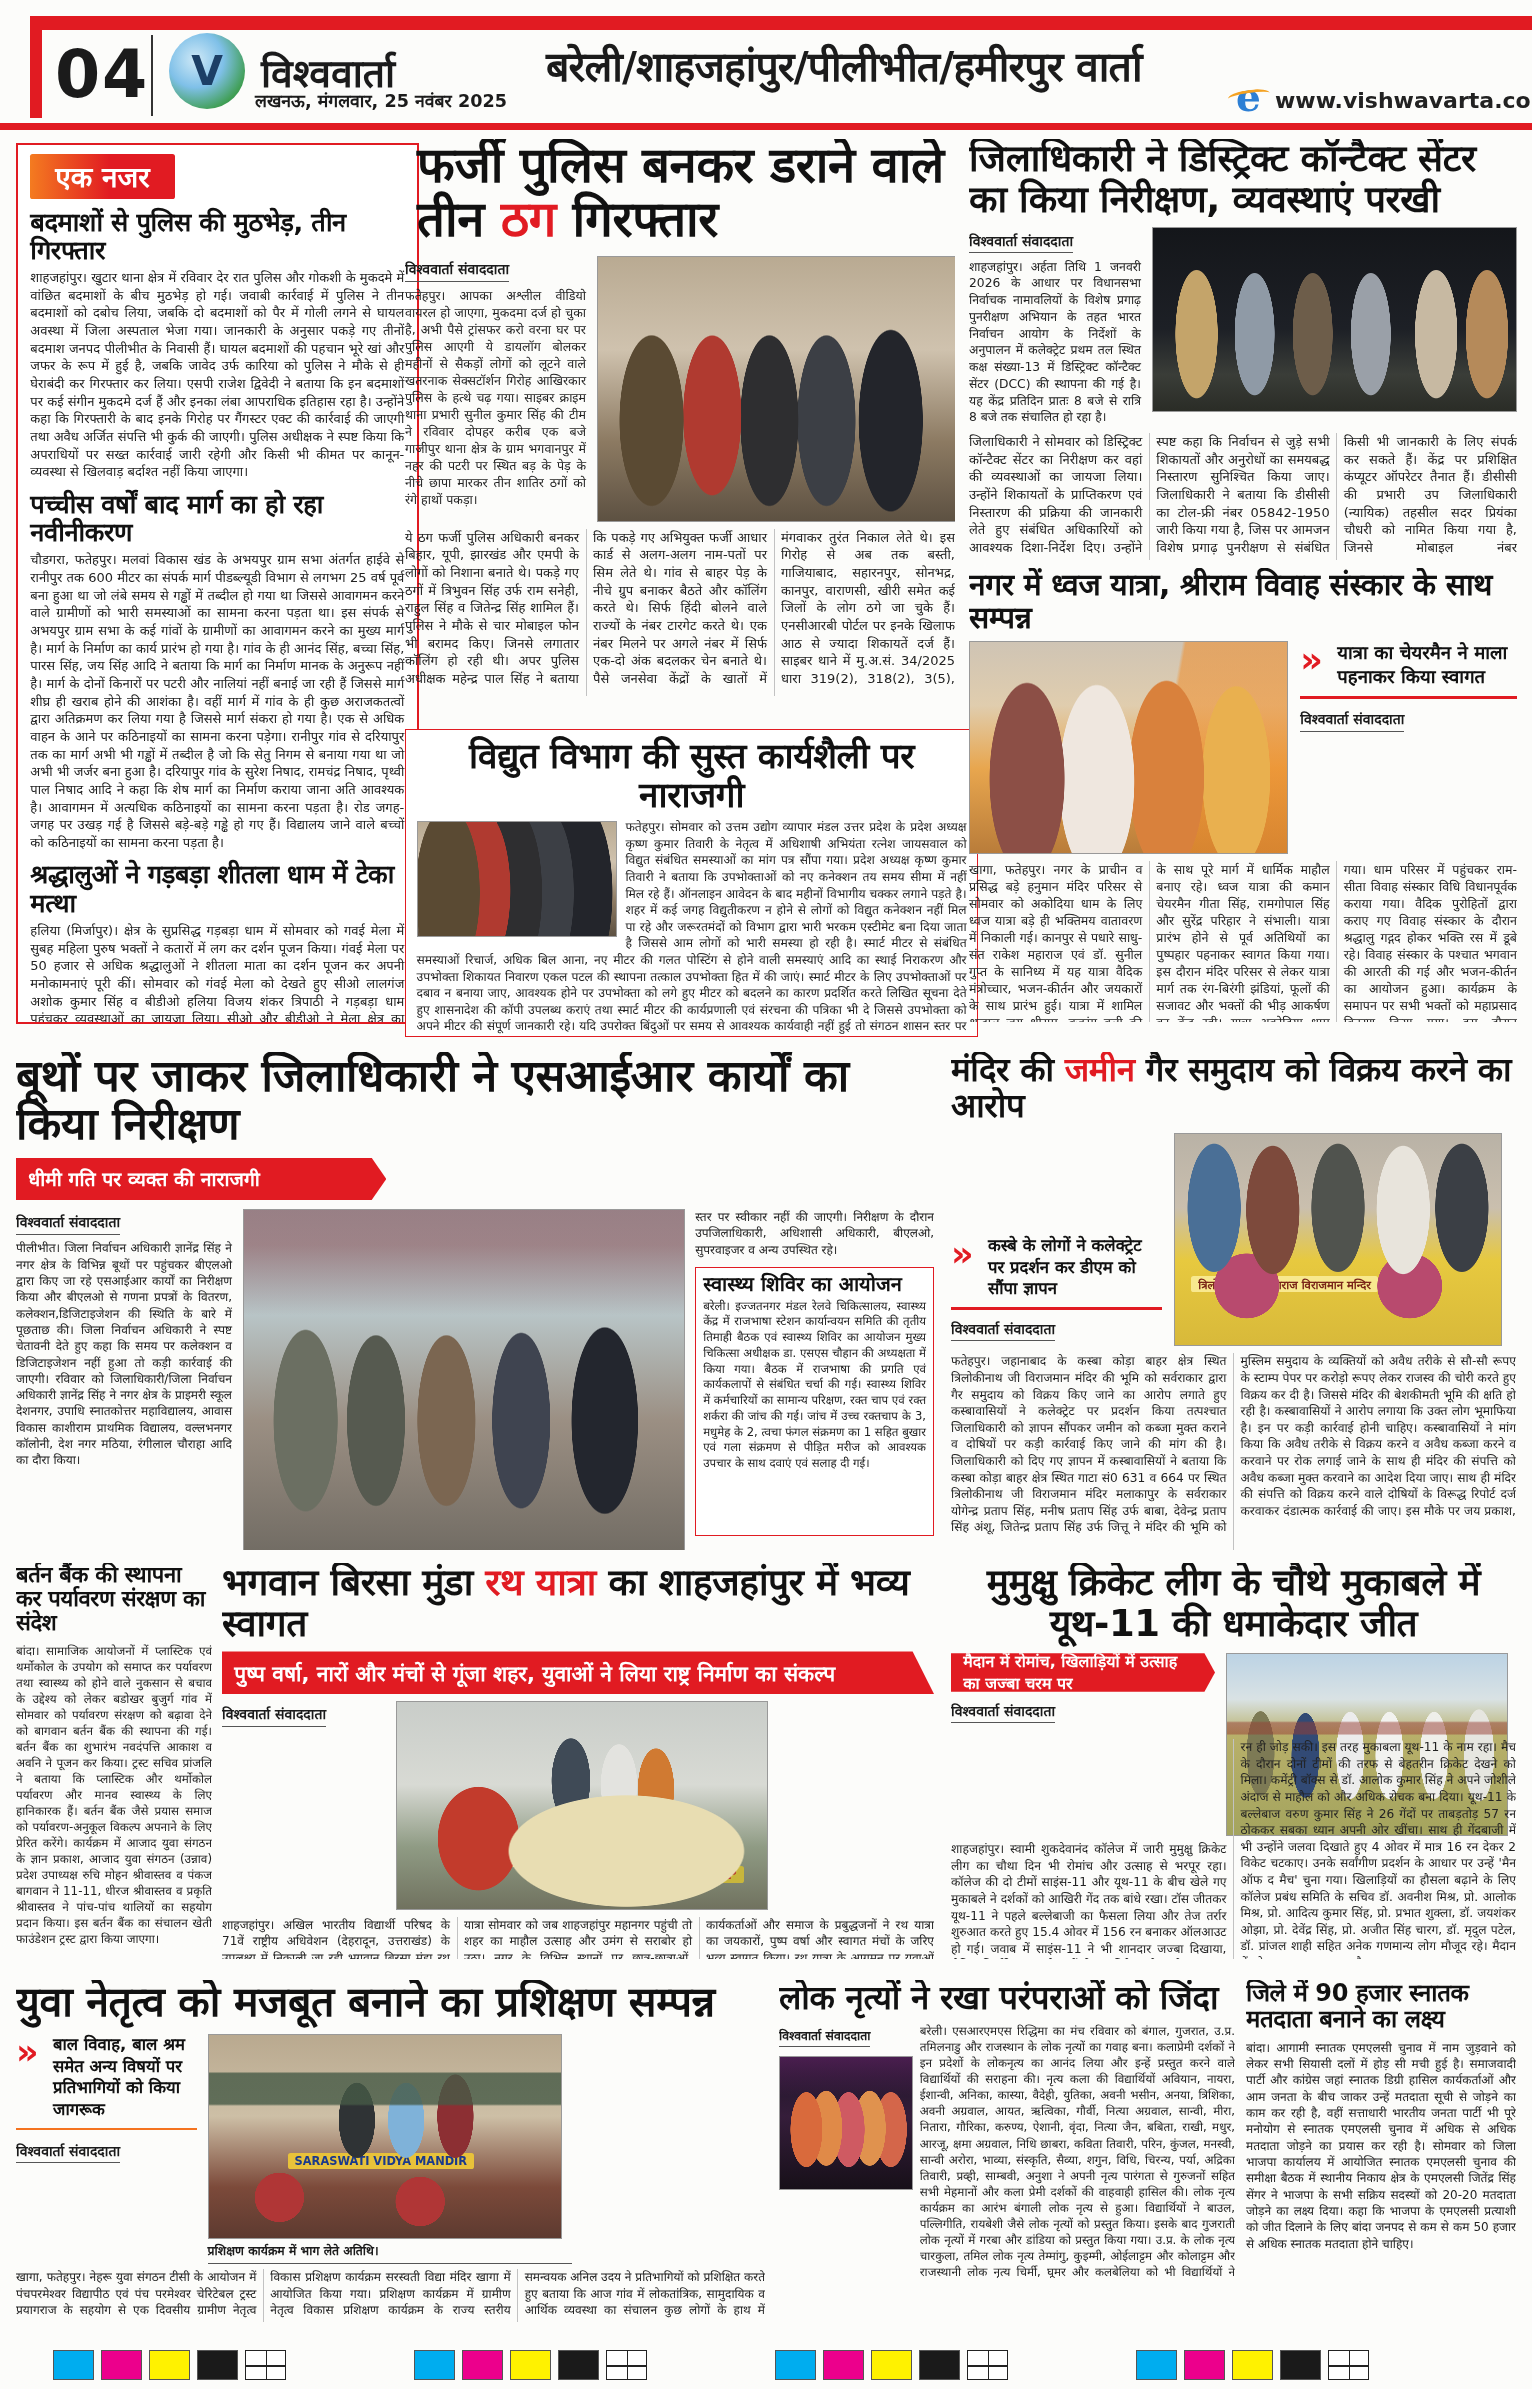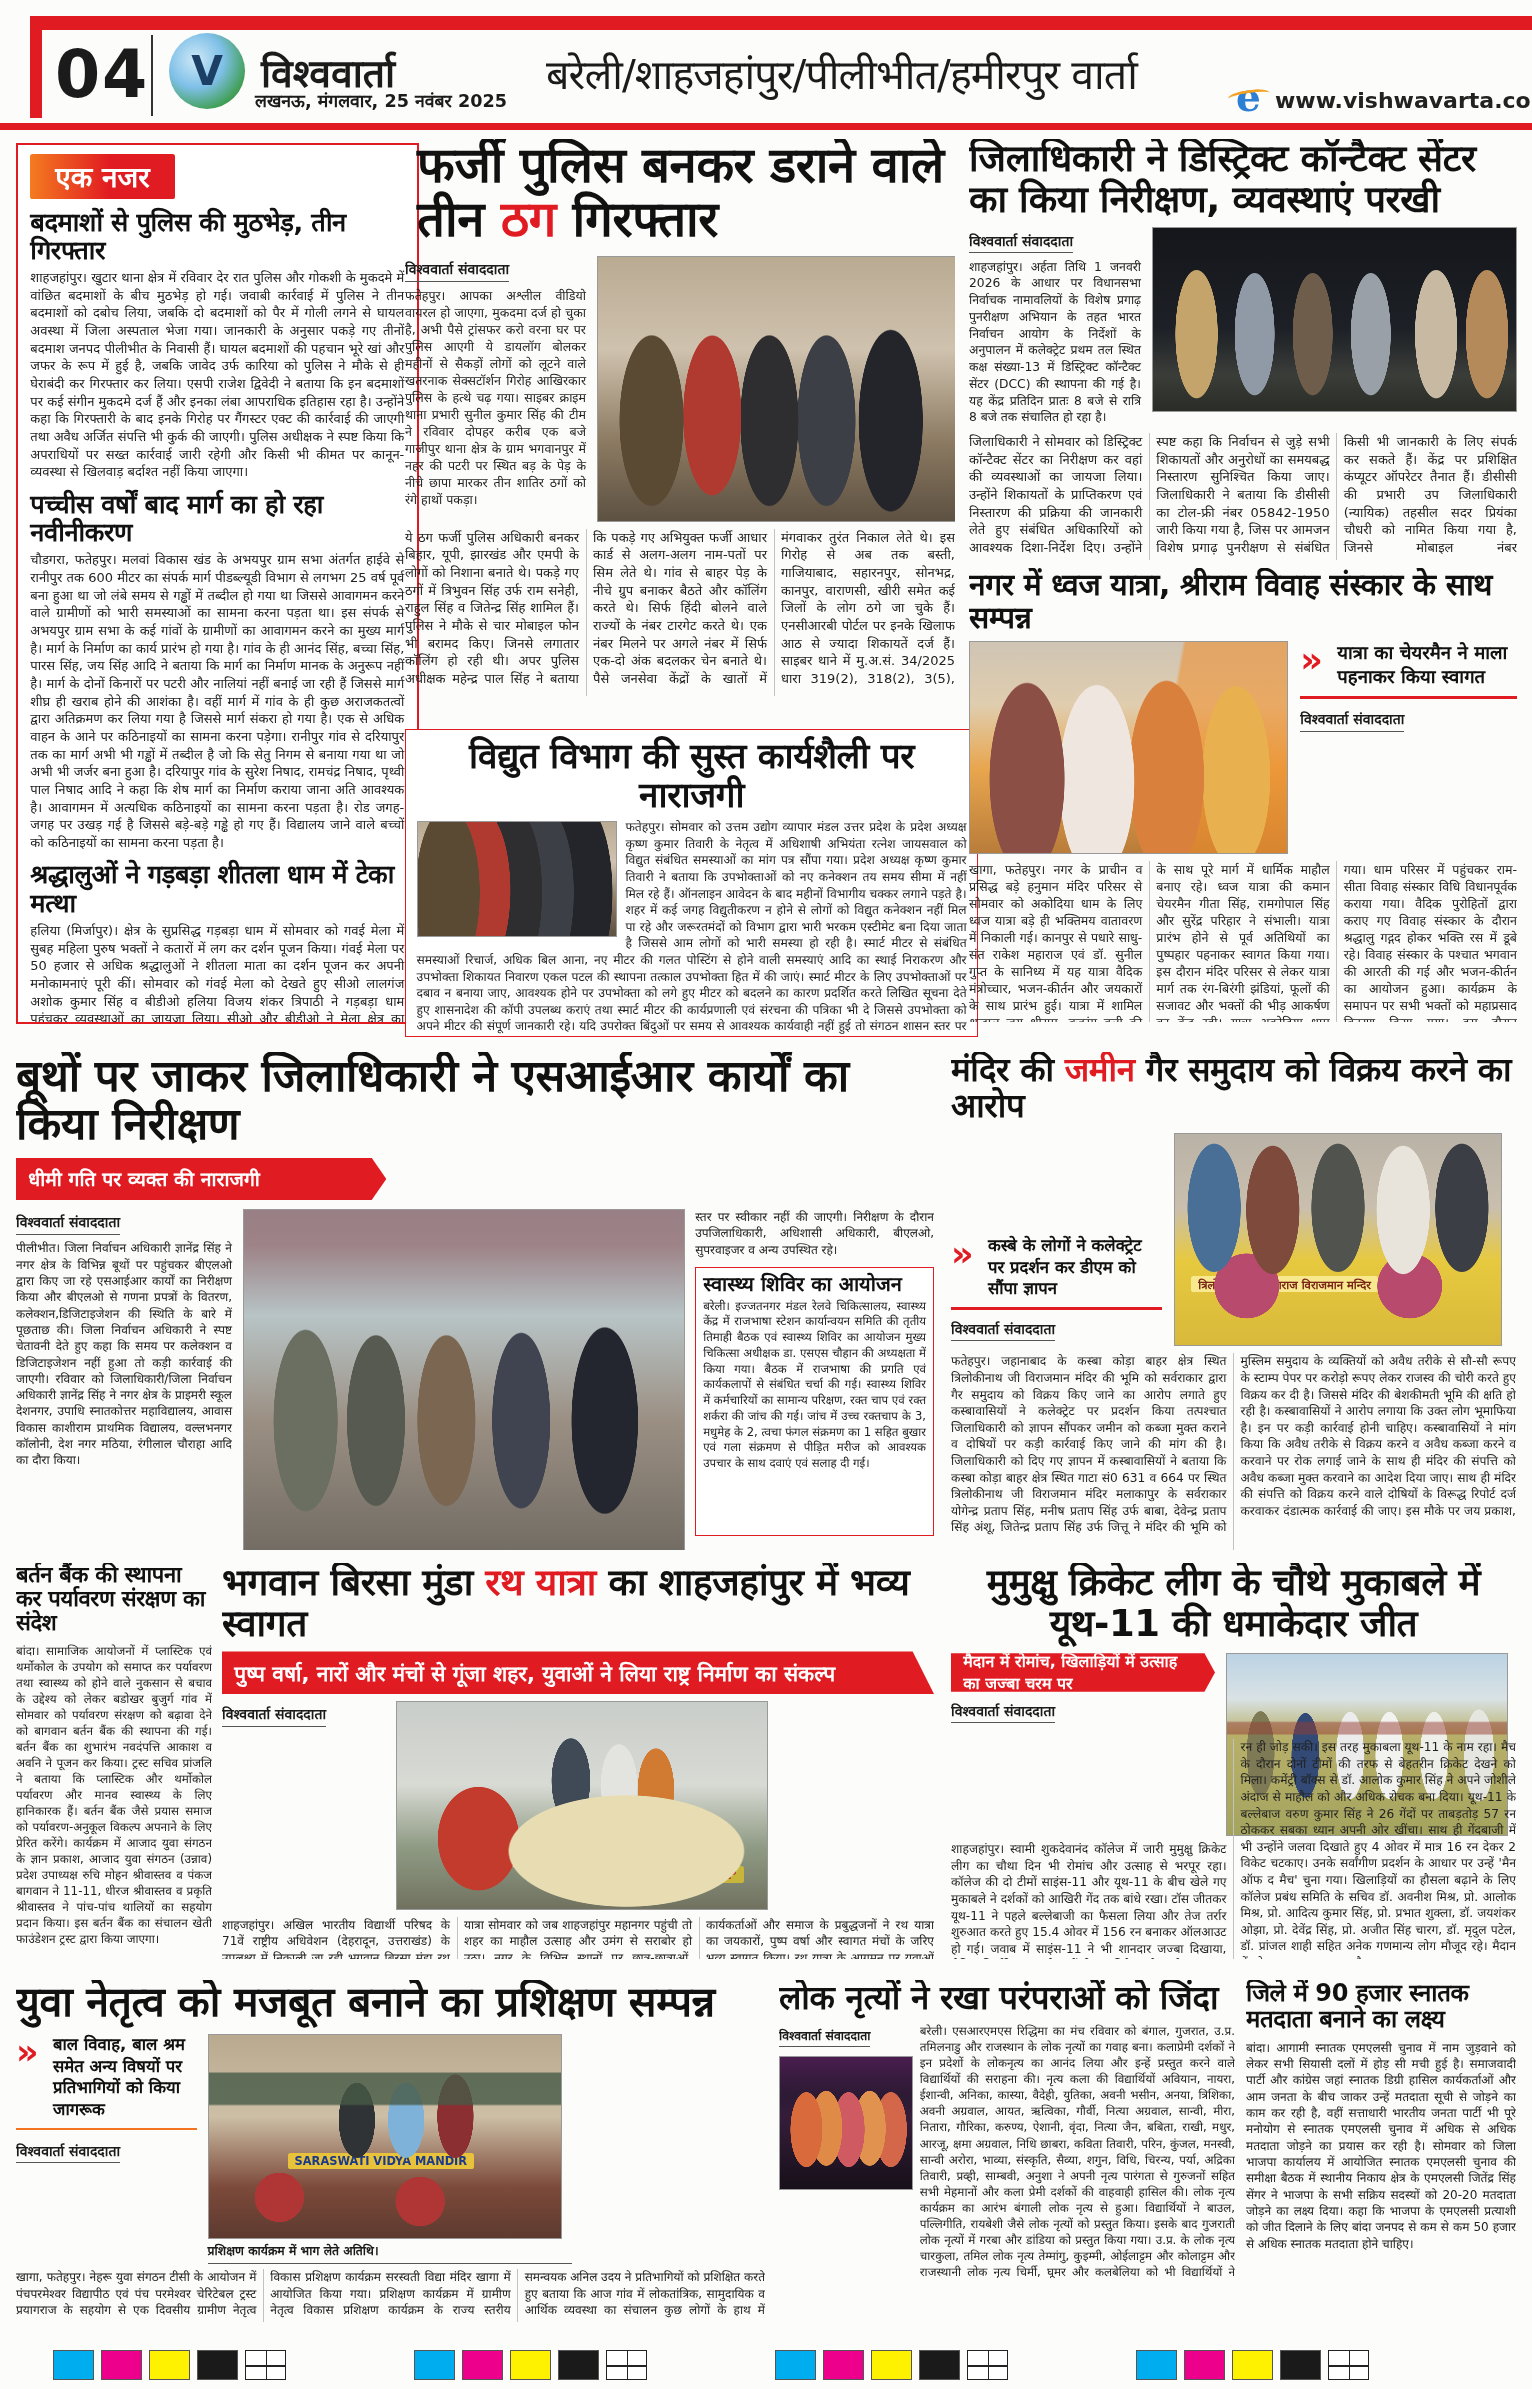--- a/index.html
+++ b/index.html
@@ -128,21 +128,21 @@
 
   <div class="abs mast-rule" style="left:30px;top:16px;width:1503px;height:14px;"></div>
   <div class="abs mast-rule" style="left:30px;top:16px;width:12.3px;height:102px;"></div>
   <div class="abs pagenum" style="left:55px;top:37px;">04</div>
   <div class="abs" style="left:151px;top:35px;width:1.8px;height:81px;background:#333;"></div>
   <div class="abs logo" style="left:169px;top:33px;">
     <span>V</span>
   </div>
   <div class="abs" style="left:261px;top:37px;font-size:39px;font-weight:bold;margin-top:8px;">विश्ववार्ता</div>
   <div class="abs" style="left:255px;top:88px;font-size:17.6px;font-weight:bold;">लखनऊ,  मंगलवार, 25 नवंबर 2025</div>
-  <div class="abs" style="left:546px;top:45px;font-size:41px;font-weight:normal;letter-spacing:-0.9px;">बरेली/शाहजहांपुर/पीलीभीत/हमीरपुर वार्ता</div>
+  <div class="abs" style="left:546px;top:37px;font-size:41px;font-weight:bold;letter-spacing:-0.9px;">बरेली/शाहजहांपुर/पीलीभीत/हमीरपुर वार्ता</div>
   <div class="abs e-icon" style="left:1231px;top:81px;"><span>e</span></div>
   <a class="abs" style="left:1275px;top:88px;font-size:22px;font-weight:bold;color:#222;text-decoration:none;">www.vishwavarta.com</a>
   <div class="abs mast-rule" style="left:0px;top:123px;width:1532px;height:7px;"></div>
 
   <div class="art boxed" style="left:16px;top:143px;width:374px;height:859px;padding:8.8px 12.3px;">
     <div class="ekbadge">एक नजर</div>
     <div class="brief">
       <h3>बदमाशों से पुलिस की मुठभेड़, तीन गिरफ्तार</h3>
       <div class="body">शाहजहांपुर। खुटार थाना क्षेत्र में रविवार देर रात पुलिस और गोकशी के मुकदमे में वांछित बदमाशों के बीच मुठभेड़ हो गई। जवाबी कार्रवाई में पुलिस ने तीन बदमाशों को दबोच लिया, जबकि दो बदमाशों को पैर में गोली लगने से घायल अवस्था में जिला अस्पताल भेजा गया। जानकारी के अनुसार पकड़े गए तीनों बदमाश जनपद पीलीभीत के निवासी हैं। घायल बदमाशों की पहचान भूरे खां और जफर के रूप में हुई है, जबकि जावेद उर्फ कारिया को पुलिस ने मौके से ही घेराबंदी कर गिरफ्तार कर लिया। एसपी राजेश द्विवेदी ने बताया कि इन बदमाशों पर कई संगीन मुकदमे दर्ज हैं और इनका लंबा आपराधिक इतिहास रहा है। उन्होंने कहा कि गिरफ्तारी के बाद इनके गिरोह पर गैंगस्टर एक्ट की कार्रवाई की जाएगी तथा अवैध अर्जित संपत्ति भी कुर्क की जाएगी। पुलिस अधीक्षक ने स्पष्ट किया कि अपराधियों पर सख्त कार्रवाई जारी रहेगी और किसी भी कीमत पर कानून-व्यवस्था से खिलवाड़ बर्दाश्त नहीं किया जाएगा।</div>
     </div>

